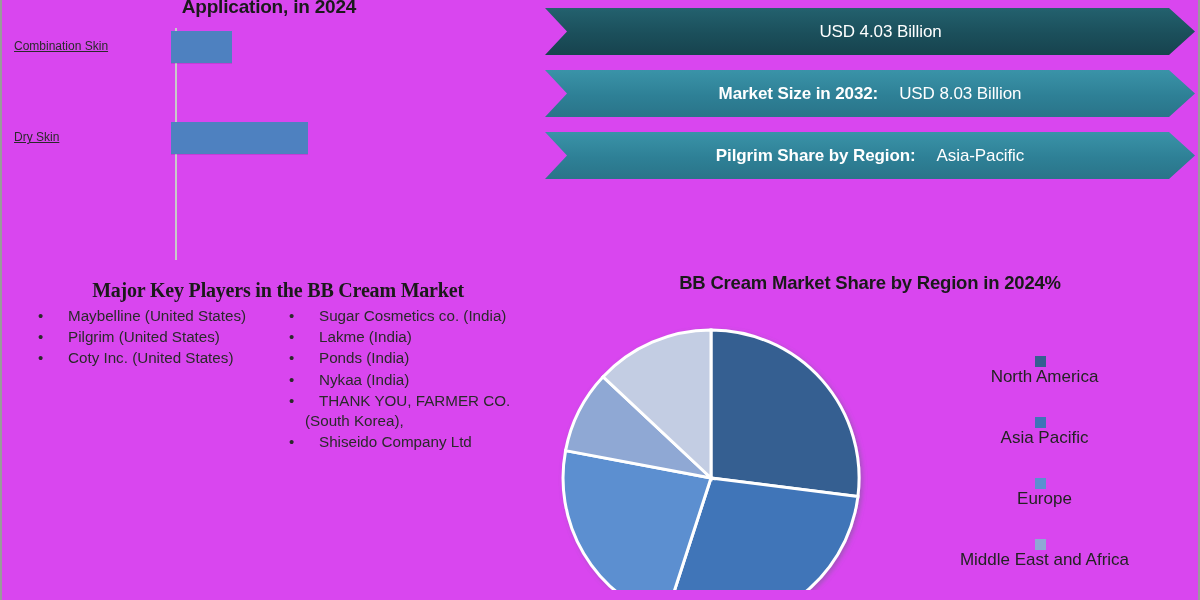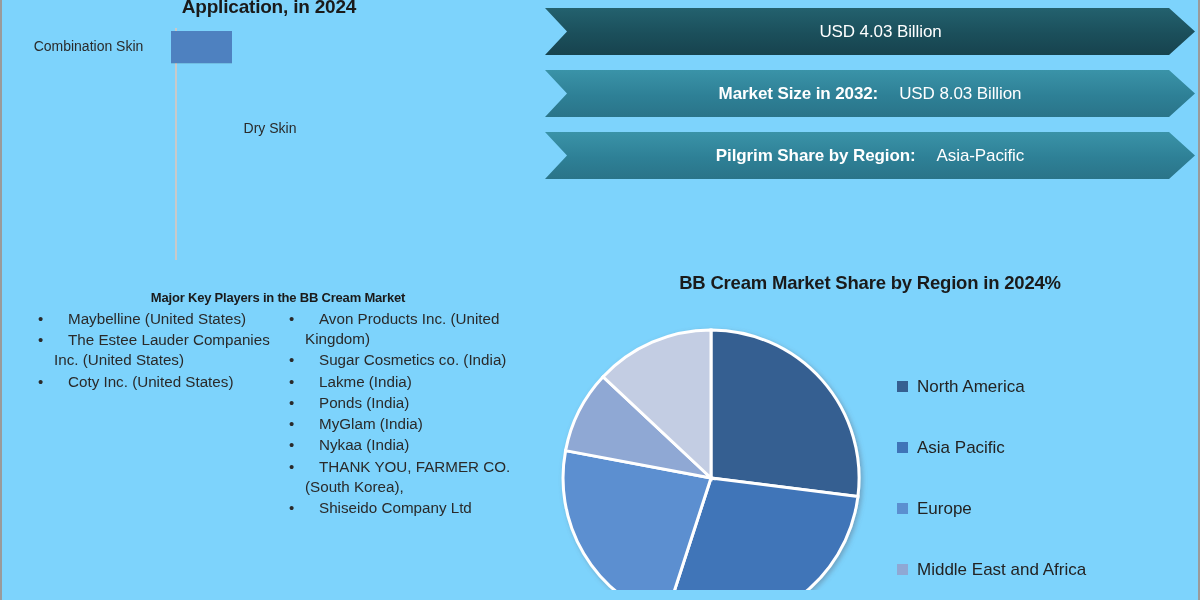--- a/index.html
+++ b/index.html
@@ -14,21 +14,21 @@
     font-family: "Liberation Sans", sans-serif;
     color: #231f20;
     position: relative;
   }
   #page {
     position: absolute;
     inset: 0;
     border-left: 2px solid #9a9a9a;
     border-right: 2px solid #9a9a9a;
     box-sizing: border-box;
-    background: #7dd3fc;
+    background: #d946ef;
     overflow: hidden;
   }
 
   
   #bar-panel {
     position: absolute;
     left: 4px;
     top: 0;
     width: 534px;
     height: 272px;
@@ -63,26 +63,27 @@
     position: absolute;
     left: 0;
     width: 100%;
     height: 34px;
     display: flex;
     align-items: center;
   }
   .bar-label {
     width: 155px;
     flex: 0 0 155px;
-    text-align: center;
+    text-align: left;
     padding-right: 6px;
     box-sizing: border-box;
-    font-size: 14px;
+    font-size: 12px;
     line-height: 1.12;
     color: #2a2a2a;
+    text-decoration: underline;
   }
   .bar-track {
     position: relative;
     flex: 1 1 auto;
     height: 100%;
     margin-left: 2px;
   }
   .bar-fill {
     position: absolute;
     left: 0;
@@ -126,26 +127,27 @@
   #players {
     position: absolute;
     left: 14px;
     top: 274px;
     width: 524px;
     height: 326px;
     overflow: hidden;
   }
   #players-heading {
     text-align: center;
-    font-size: 13px;
+    font-size: 20px;
     font-weight: bold;
     color: #1a1a1a;
     letter-spacing: -0.2px;
     white-space: nowrap;
-    margin: 16px 0 4px 0;
+    margin: 5px 0 4px 0;
+    font-family: Liberation Serif, serif;
   }
   #players-cols {
     display: flex;
     padding-left: 22px;
     box-sizing: border-box;
   }
   .players-col {
     flex: 1 1 0;
     min-width: 0;
   }
@@ -210,20 +212,21 @@
     top: 92px;
     width: 295px;
   }
   .legend-item {
     display: flex;
     align-items: center;
     height: 61px;
     font-size: 17px;
     color: #232323;
     white-space: nowrap;
+    flex-direction: column;
   }
   .legend-swatch {
     width: 11px;
     height: 11px;
     flex: 0 0 11px;
     margin-right: 9px;
   }
 </style>
 </head>
 <body>
@@ -235,21 +238,21 @@
     <div id="bar-plot">
       <div class="bar-axis"></div>
 
       <div class="bar-row" style="top:4px;">
         <div class="bar-label">Combination Skin</div>
         <div class="bar-track">
           <div class="bar-fill" style="width:17%;"></div>
         </div>
       </div>
 
-      <div class="bar-row" style="top:95px;flex-direction:column;">
+      <div class="bar-row" style="top:95px;">
         <div class="bar-label">Dry Skin</div>
         <div class="bar-track">
           <div class="bar-fill" style="width:38%;"></div>
         </div>
       </div>
 
     </div>
   </div>
 
   <div id="banners">
@@ -265,31 +268,29 @@
       <span class="value">Asia-Pacific</span>
     </div>
   </div>
 
   <div id="players">
     <div id="players-heading">Major Key Players in the BB Cream Market</div>
     <div id="players-cols">
       <div class="players-col">
         <ul>
           <li>Maybelline (United States)</li>
-          <li>The Estee Lauder Companies Inc. (United States)</li>
+          <li>Pilgrim (United States)</li>
           <li>Coty Inc. (United States)</li>
         </ul>
       </div>
       <div class="players-col">
         <ul>
-          <li>Avon Products Inc. (United Kingdom)</li>
           <li>Sugar Cosmetics co. (India)</li>
           <li>Lakme (India)</li>
           <li>Ponds (India)</li>
-          <li>MyGlam (India)</li>
           <li>Nykaa (India)</li>
           <li>THANK YOU, FARMER CO. (South Korea),</li>
           <li>Shiseido Company Ltd</li>
         </ul>
       </div>
     </div>
   </div>
 
   <div id="pie-panel">
     <div id="pie-title">BB Cream Market Share by Region in 2024%</div>

